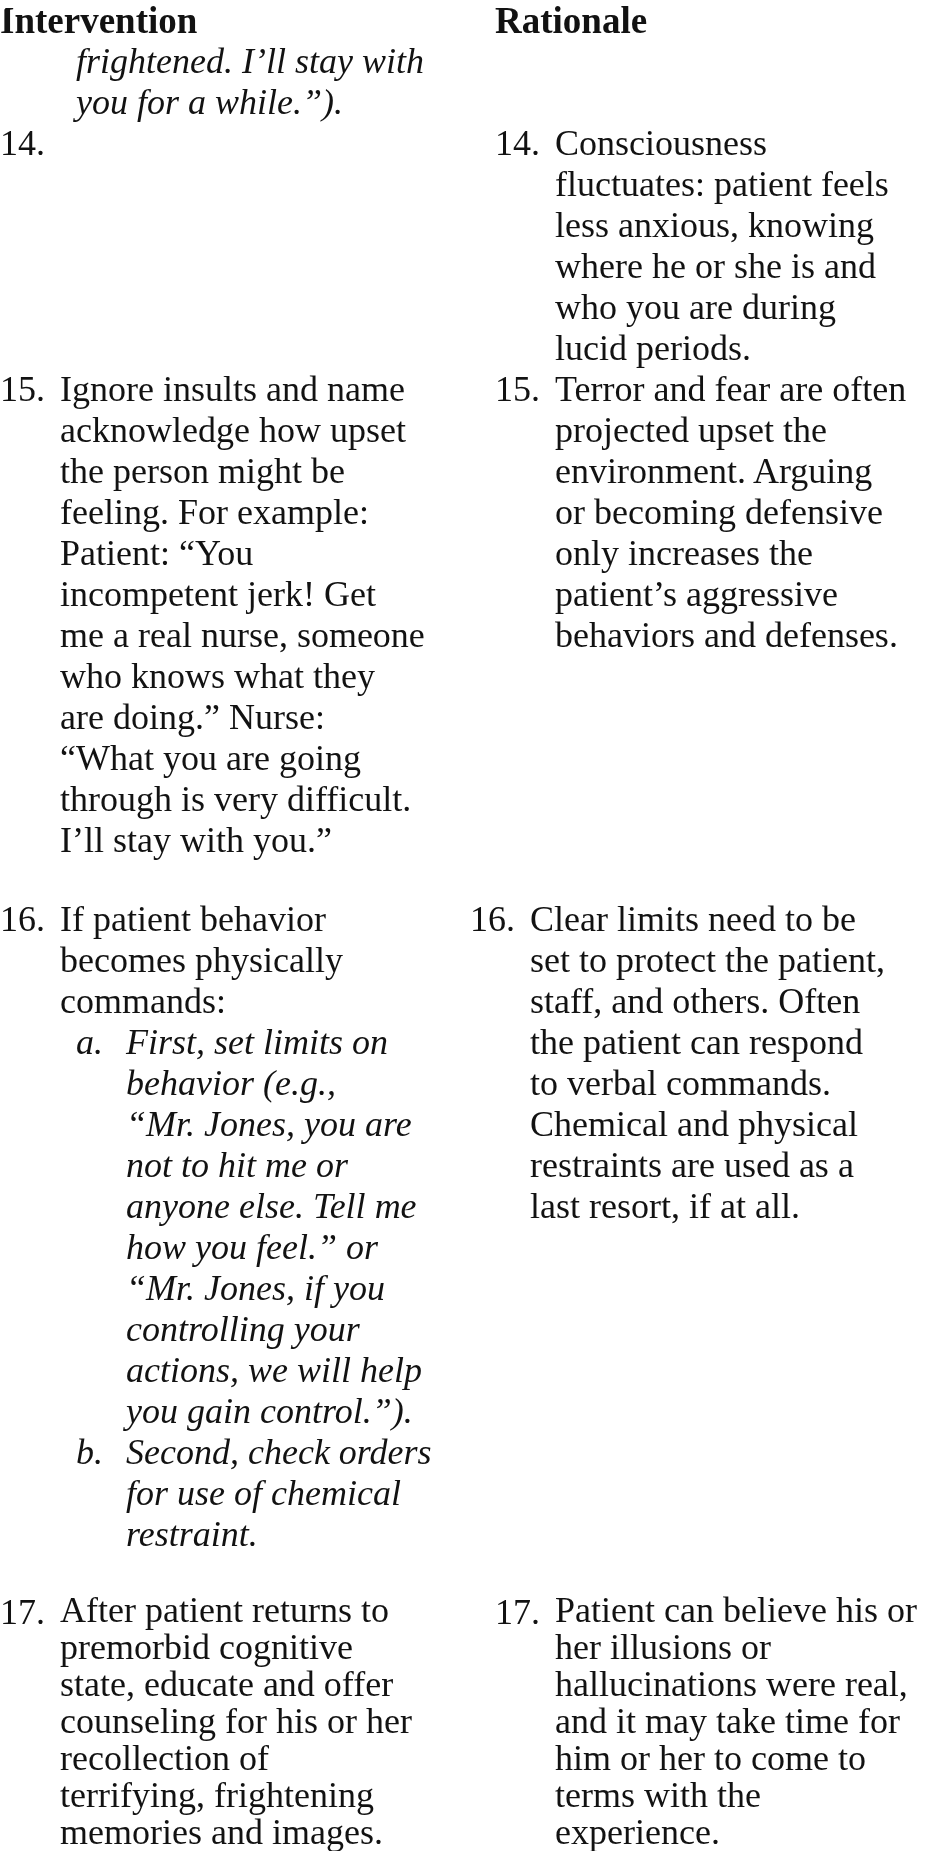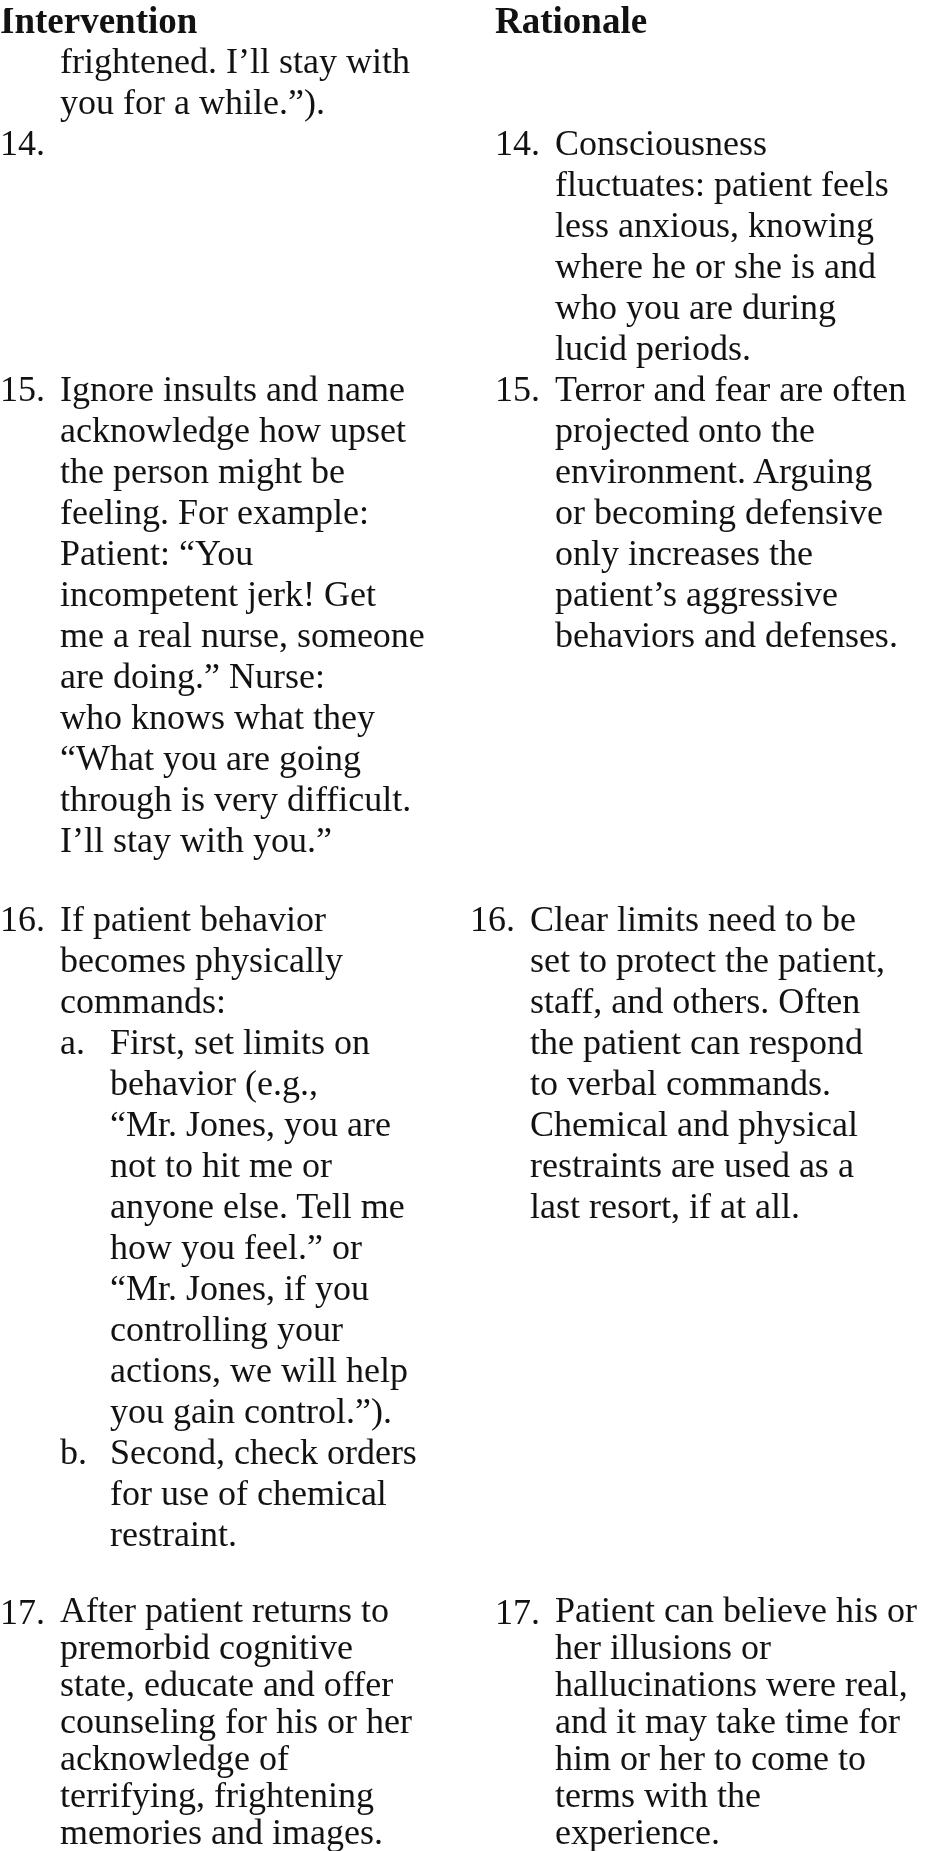--- a/index.html
+++ b/index.html
@@ -33,21 +33,21 @@
     font-size: 37px;
     font-weight: 700;
     line-height: 41px;
     white-space: nowrap;
   }
   .cell { min-width: 0; }
   .item {
     display: flex;
     align-items: flex-start;
   }
-  .item.indent-1 { margin-left: 60px; }
+  .item.indent-1 { margin-left: 76px; font-style: italic; }
   .marker {
     flex: 0 0 auto;
     white-space: nowrap;
   }
   .indent-0 > .marker { width: 60px; }
   .indent-1 > .marker { width: 50px; }
   .lines { min-width: 0; }
   .line { white-space: nowrap; }
   
   .row-13-continuation { min-height: 82px; }
@@ -106,34 +106,34 @@
           <div class="item indent-0">
             <span class="marker">15.</span>
             <div class="lines">
               <div class="line">Ignore insults and name</div>
               <div class="line">acknowledge how upset</div>
               <div class="line">the person might be</div>
               <div class="line">feeling. For example:</div>
               <div class="line">Patient: “You</div>
               <div class="line">incompetent jerk! Get</div>
               <div class="line">me a real nurse, someone</div>
+              <div class="line">who knows what they</div>
               <div class="line">are doing.” Nurse:</div>
-              <div class="line">who knows what they</div>
               <div class="line">“What you are going</div>
               <div class="line">through is very difficult.</div>
               <div class="line">I’ll stay with you.”</div>
             </div>
           </div>
         </div>
         <div class="cell">
           <div class="item indent-0">
             <span class="marker">15.</span>
             <div class="lines">
               <div class="line">Terror and fear are often</div>
-              <div class="line">projected onto the</div>
+              <div class="line">projected upset the</div>
               <div class="line">environment. Arguing</div>
               <div class="line">or becoming defensive</div>
               <div class="line">only increases the</div>
               <div class="line">patient’s aggressive</div>
               <div class="line">behaviors and defenses.</div>
             </div>
           </div>
         </div>
       </div>
       <div class="row row-16">
@@ -188,21 +188,21 @@
       </div>
       <div class="row row-17">
         <div class="cell">
           <div class="item indent-0">
             <span class="marker">17.</span>
             <div class="lines">
               <div class="line">After patient returns to</div>
               <div class="line">premorbid cognitive</div>
               <div class="line">state, educate and offer</div>
               <div class="line">counseling for his or her</div>
-              <div class="line">acknowledge of</div>
+              <div class="line">recollection of</div>
               <div class="line">terrifying, frightening</div>
               <div class="line">memories and images.</div>
             </div>
           </div>
         </div>
         <div class="cell">
           <div class="item indent-0">
             <span class="marker">17.</span>
             <div class="lines">
               <div class="line">Patient can believe his or</div>

